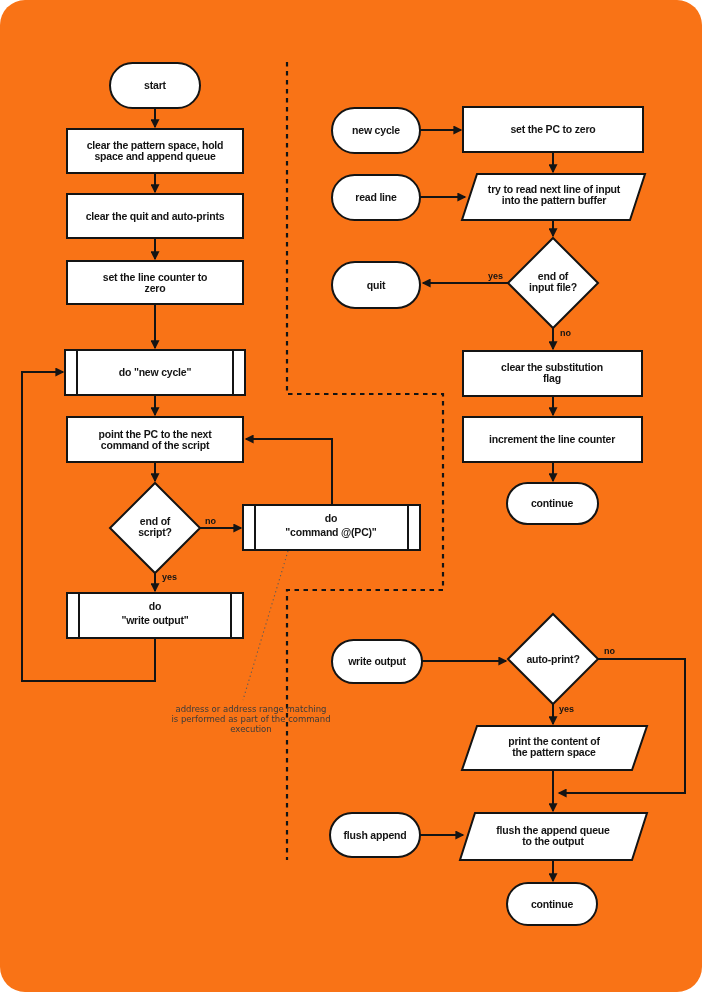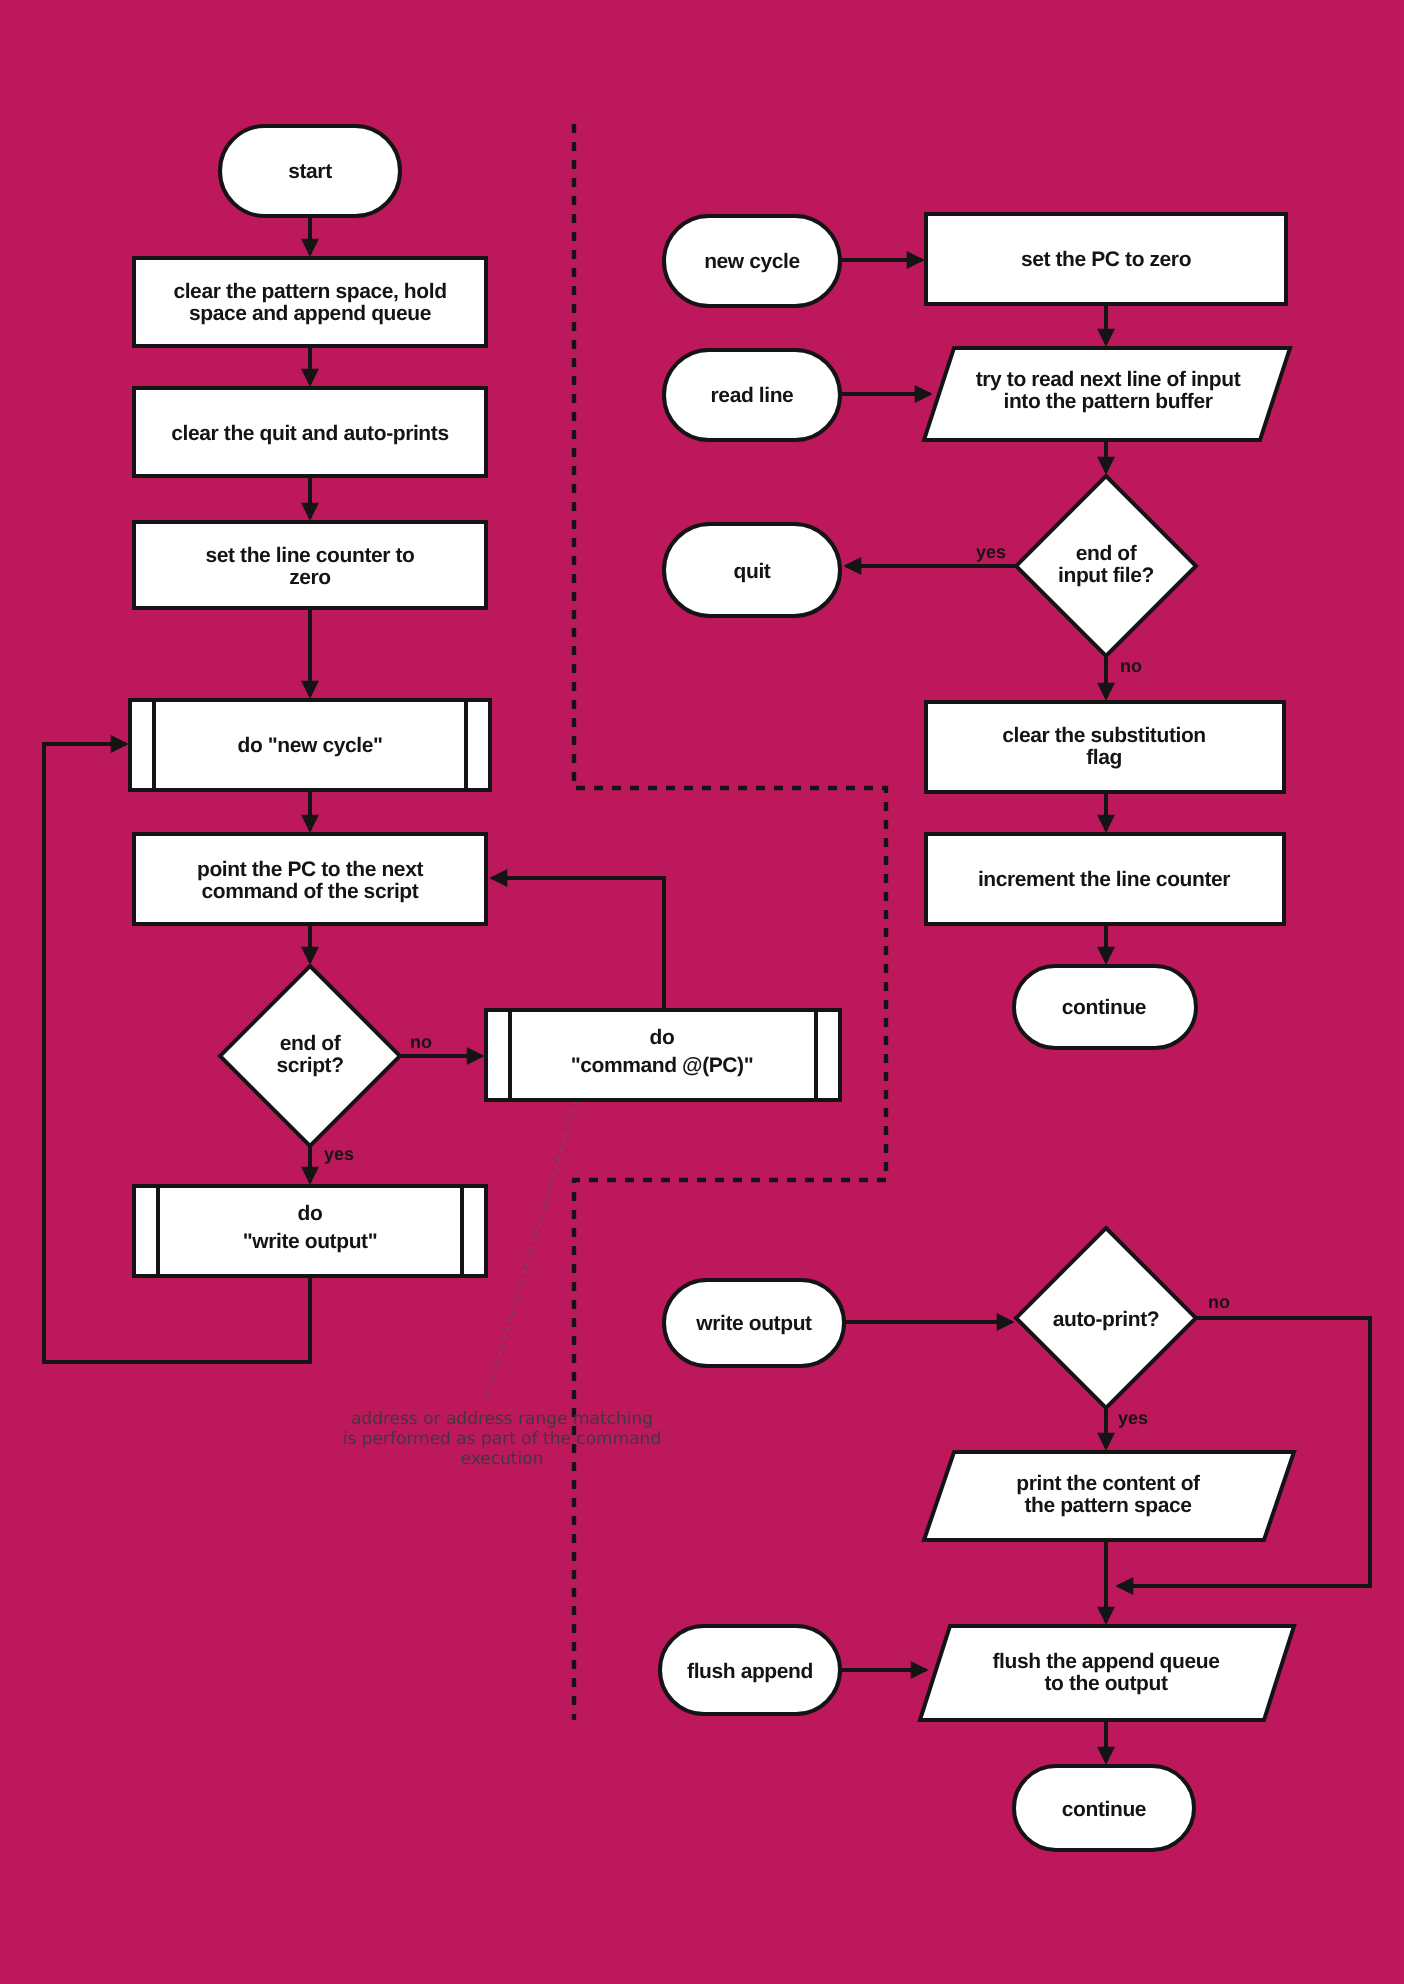--- a/index.html
+++ b/index.html
@@ -1,16 +1,16 @@
 <!DOCTYPE html>
 <html><head>
 <meta charset="utf-8">
 <style>
   html, body { margin: 0; padding: 0; background: #ffffff; }
-  .canvas { position: relative; width: 702px; height: 992px; background: #be185d; overflow: hidden; }
+  .canvas { position: relative; width: 702px; height: 992px; background: #f97316; overflow: hidden; border-radius: 25px; }
   svg { display: block; }
   .shape { fill: #ffffff; stroke: #141414; stroke-width: 2; }
   .bar   { stroke: #141414; stroke-width: 2; }
   .edge  { fill: none; stroke: #141414; stroke-width: 2; }
   .divider { fill: none; stroke: #141414; stroke-width: 2.2; stroke-dasharray: 4.5 4.5; }
   .pointer { fill: none; stroke: #5a5a5a; stroke-width: 1.1; stroke-dasharray: 1.2 3; }
   .node-label {
     font-family: "Liberation Sans", sans-serif;
     font-weight: bold; font-size: 10.5px; letter-spacing: -0.2px;
     fill: #141414; text-anchor: middle;

